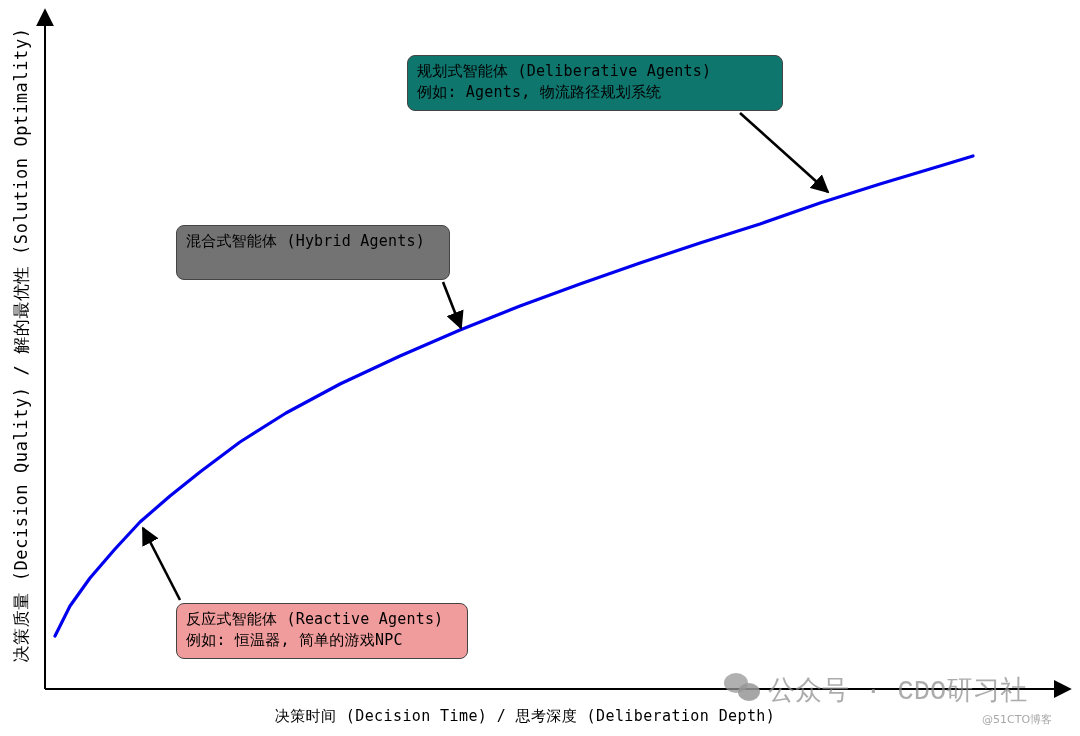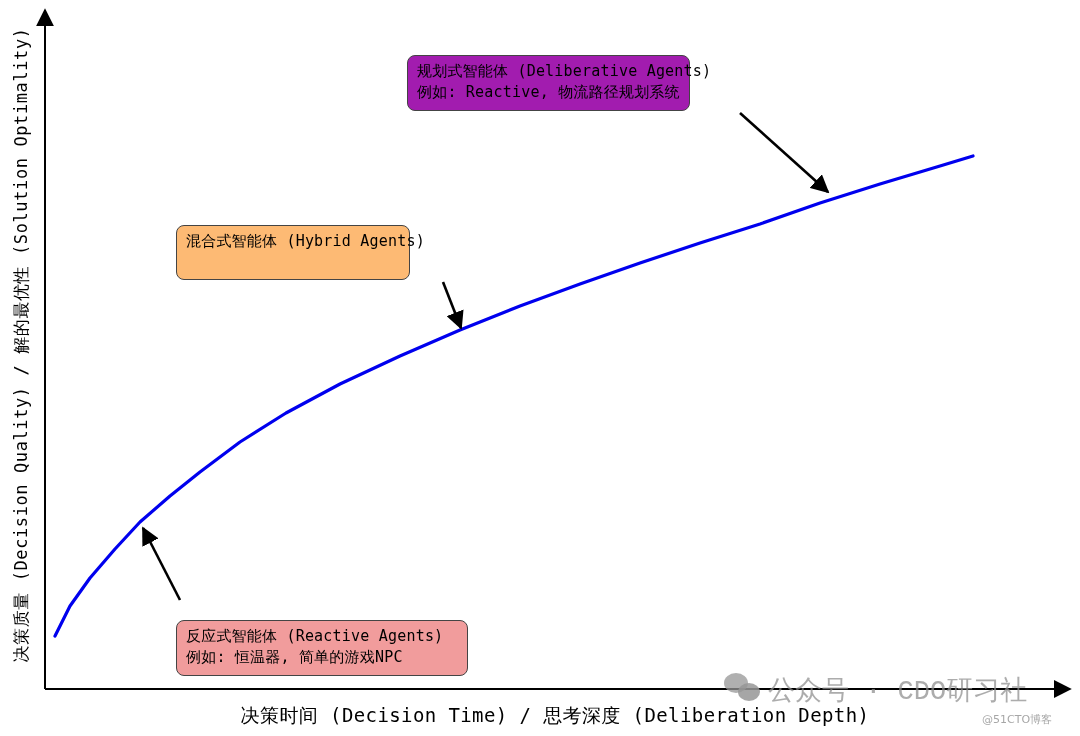--- a/index.html
+++ b/index.html
@@ -5,22 +5,22 @@
   html, body { margin: 0; padding: 0; background: #ffffff; }
   body { width: 1080px; height: 736px; position: relative; overflow: hidden;
          font-family: "DejaVu Sans Mono", "Liberation Mono", monospace; color: #000; }
   svg.canvas { position: absolute; left: 0; top: 0; }
   .callout { position: absolute; border: 1.5px solid #444; border-radius: 8px;
              padding: 5px 9px 4px 9px; font-size: 15px; line-height: 21px;
              white-space: nowrap; box-sizing: border-box; }
   .callout div { letter-spacing: 0.2px; }
   .ylabel { position: absolute; left: 21px; top: 345px; transform: translate(-50%,-50%) rotate(-90deg);
             white-space: nowrap; font-size: 17px; letter-spacing: 0.6px; }
-  .xlabel { position: absolute; left: 555px; top: 716px; transform: translate(-50%,-50%);
-            white-space: nowrap; font-size: 19px; letter-spacing: 0.4px; }
+  .xlabel { position: absolute; left: 525px; top: 716px; transform: translate(-50%,-50%);
+            white-space: nowrap; font-size: 15px; letter-spacing: 0.4px; }
   .watermark { position: absolute; left: 724px; top: 672px; font-family: Liberation Mono, monospace;
                font-size: 27px; color: rgba(140,140,140,0.72); white-space: nowrap; }
   .wm-icon { display: inline-block; width: 38px; height: 30px; position: relative; vertical-align: -4px; margin-right: 6px; }
   .wm-icon .b1 { position: absolute; left: 0; top: 0; width: 24px; height: 20px; border-radius: 50%; background: rgba(150,150,150,0.75); }
   .wm-icon .b2 { position: absolute; left: 14px; top: 10px; width: 22px; height: 18px; border-radius: 50%; background: rgba(150,150,150,0.85); }
   .sub-watermark { position: absolute; left: 982px; top: 712px; font-family: "DejaVu Sans", sans-serif;
                    font-size: 11px; color: rgba(150,150,150,0.85); white-space: nowrap; }
 </style>
 </head>
 <body>
@@ -41,30 +41,30 @@
   <polyline id="curve" fill="none" stroke="#0000ee" stroke-width="3.2" stroke-linecap="round" stroke-linejoin="round" points="55,636 70,606 90,578 115,549 140,522 170,496 200,472 240,442 286,413 340,384 400,356 460,330 520,306 580,284 640,263 700,243 760,224 820,203 880,184 940,166 973,156"></polyline>
 
   <line id="arrow-reactive" stroke="#000" stroke-width="2.6" marker-end="url(#calloutHead)" x1="180" y1="600" x2="143" y2="528"></line>
   <line id="arrow-hybrid" stroke="#000" stroke-width="2.6" marker-end="url(#calloutHead)" x1="443" y1="282" x2="461" y2="328"></line>
   <line id="arrow-deliberative" stroke="#000" stroke-width="2.6" marker-end="url(#calloutHead)" x1="740" y1="113" x2="828" y2="192"></line>
 </svg>
 
 <div class="ylabel">决策质量 (Decision Quality) / 解的最优性 (Solution Optimality)</div>
 <div class="xlabel">决策时间 (Decision Time) / 思考深度 (Deliberation Depth)</div>
 
-<div class="callout" style="left:407px; top:55px; width:283px; height:56px; background:#a21caf;">
+<div class="callout" style="left:407px; top:55px; width:376px; height:56px; background:#0f766e;">
   <div>规划式智能体 (Deliberative Agents)</div>
-  <div>例如: Reactive, 物流路径规划系统</div>
+  <div>例如: Agents, 物流路径规划系统</div>
 </div>
 
-<div class="callout" style="left:176px; top:225px; width:234px; height:55px; background:#fdba74;">
+<div class="callout" style="left:176px; top:225px; width:274px; height:55px; background:#737373;">
   <div>混合式智能体 (Hybrid Agents)</div>
 </div>
 
-<div class="callout" style="left:176px; top:603px; width:292px; height:56px; background:#f19c9c;margin-top:17px;">
+<div class="callout" style="left:176px; top:603px; width:292px; height:56px; background:#f19c9c;">
   <div>反应式智能体 (Reactive Agents)</div>
   <div>例如: 恒温器, 简单的游戏NPC</div>
 </div>
 
 <div class="watermark">
   <span class="wm-icon"><span class="b1"></span><span class="b2"></span></span><span>公众号 · CDO研习社</span>
 </div>
 <div class="sub-watermark">@51CTO博客</div>
 
 </body></html>

